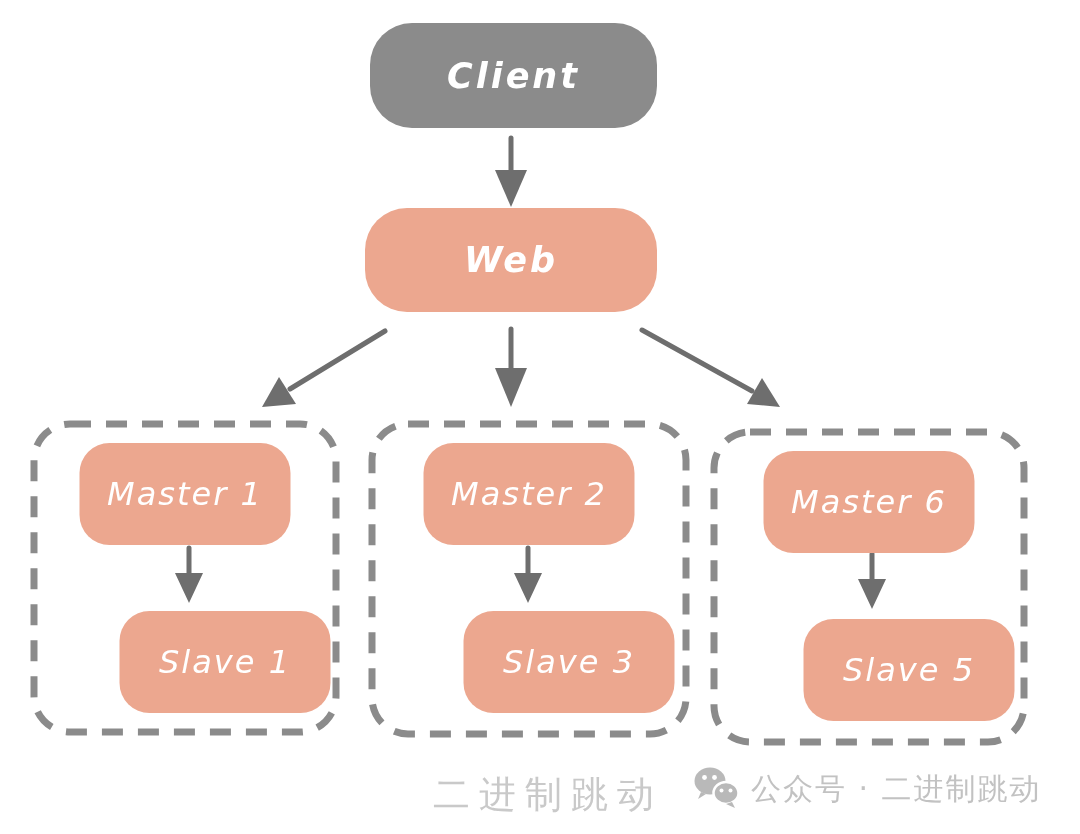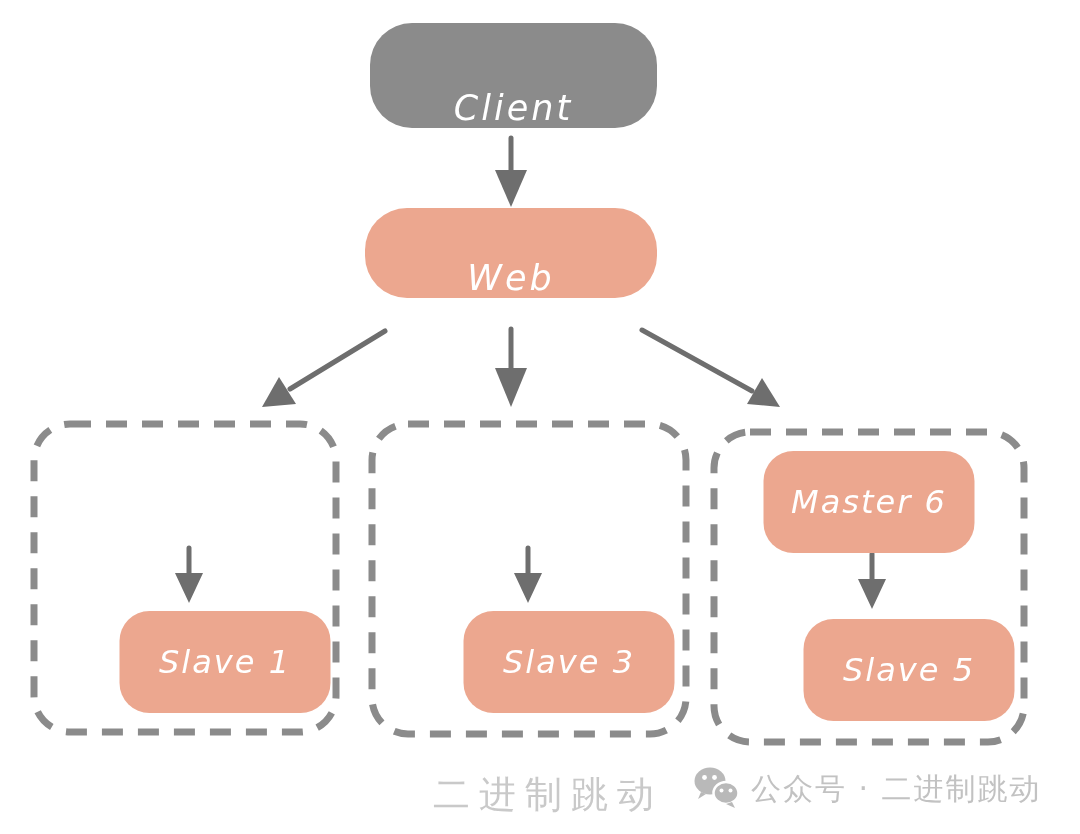--- a/index.html
+++ b/index.html
@@ -10,38 +10,39 @@
     position: relative;
     width: 1080px;
     height: 834px;
     background: #ffffff;
     overflow: hidden;
   }
 
   .node {
     position: absolute;
     display: flex;
-    align-items: flex-end;
+    align-items: center;
     justify-content: center;
     color: #ffffff;
     font-style: italic;
     letter-spacing: 3px;
+    font-weight: bold;
   }
 
   .client-node {
     left: 370px; top: 23px;
     width: 287px; height: 105px;
     background: #8b8b8b;
     border-radius: 42px;
     font-size: 35px;
   }
 
   .web-node {
     left: 365px; top: 208px;
-    width: 292px; height: 90px;
+    width: 292px; height: 104px;
     background: #eca78f;
     border-radius: 42px;
     font-size: 35px;
   }
 
   .group {
     position: absolute;
   }
   .group-1 { left: 30px;  top: 420px; width: 310px; height: 316px; }
   .group-2 { left: 368px; top: 420px; width: 322px; height: 318px; }
@@ -144,26 +145,32 @@
 
   <div class="node client-node">
     <span>Client</span>
   </div>
 
   <div class="node web-node">
     <span>Web</span>
   </div>
 
   <div class="group group-1">
+    <div class="inner-node master-node">
+      <span>Master 1</span>
+    </div>
     <div class="inner-node slave-node">
       <span>Slave 1</span>
     </div>
   </div>
 
   <div class="group group-2">
+    <div class="inner-node master-node">
+      <span>Master 2</span>
+    </div>
     <div class="inner-node slave-node">
       <span>Slave 3</span>
     </div>
   </div>
 
   <div class="group group-3">
     <div class="inner-node master-node">
       <span>Master 6</span>
     </div>
     <div class="inner-node slave-node">

